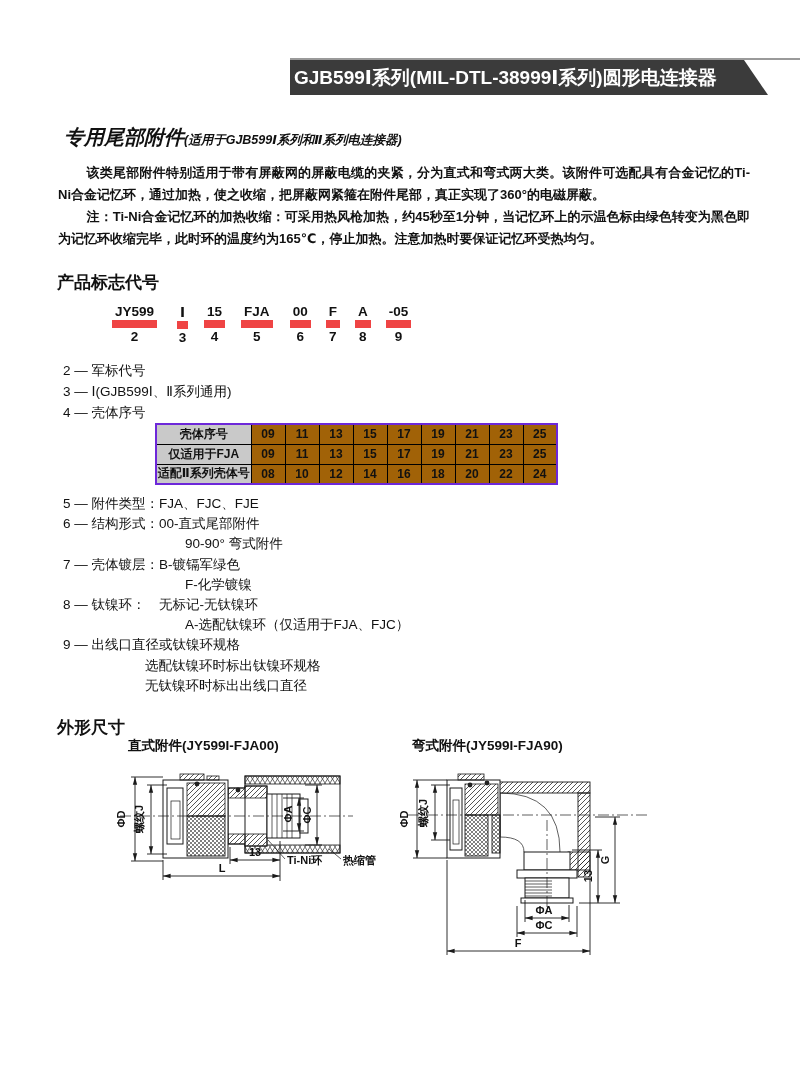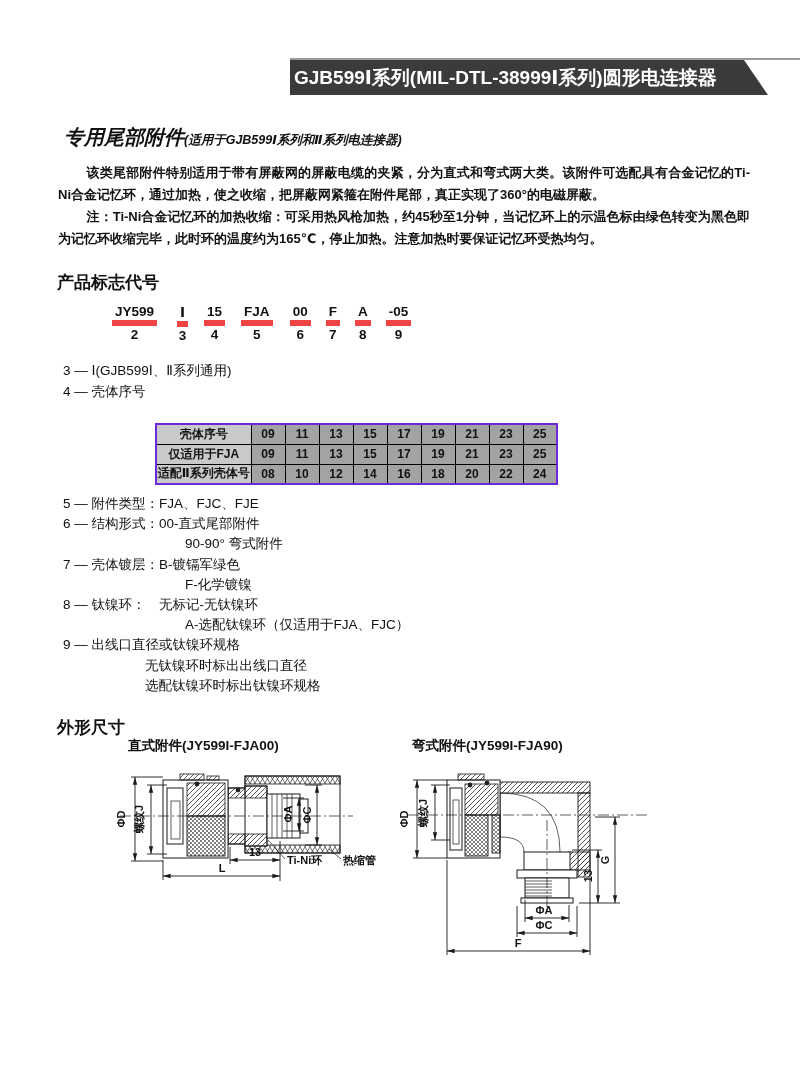--- a/index.html
+++ b/index.html
@@ -24,33 +24,33 @@
           text-indent:2.2em; text-align:justify;font-weight:bold; }
   .para1 { top:162px; }
   .para2 { top:206px; }
   
   .sec-h { position:absolute; left:57px; font-size:17px; font-weight:bold; }
   .sec-marking { top:271px; }
   .sec-outline { top:716px; }
   
   .code-row { position:absolute; left:112px; top:304px; display:flex; align-items:flex-start; }
   .code-col { display:flex; flex-direction:column; align-items:center; }
-  .code-col .code { font-size:13.5px; font-weight:bold; border-bottom:6px solid #ef4444; padding:0 3px 1px 3px; }
+  .code-col .code { font-size:13.5px; font-weight:bold; border-bottom:8px solid #ef4444; padding:0 3px 1px 3px; }
   .code-col .num  { font-size:13.5px; font-weight:bold; margin-top:1px; }
   
   .list { position:absolute; left:63px; font-size:13.5px; }
   .list-a { top:360px; line-height:21px; }
   .list-b { top:494px; line-height:20.2px; }
   .list div { white-space:pre; }
   .ind1 { padding-left:122px; }
   .ind2 { padding-left:82px; }
   
   .shell-table { position:absolute; left:155px; top:423px; border-collapse:collapse;
                  border:2px solid #6d28d9; font-size:12px; table-layout:fixed; }
-  .shell-table td { border:1px solid #000; height:20px; text-align:center; vertical-align:middle; background:#a3a3a3; }
+  .shell-table td { border:1px solid #000; height:20px; text-align:center; vertical-align:middle; background:#a16207; }
   .shell-table td.lab { width:95px; background:#c9c9c9; font-weight:bold; }
   .shell-table td.val { width:34px; font-weight:bold; }
   
   .dwg-title { position:absolute; top:737px; font-size:13.5px; font-weight:bold; }
   .dwg-title-left { left:128px; }
   .dwg-title-right { left:412px; }
   svg.dwg { position:absolute; overflow:visible; }
   .dwg-straight { left:95px; top:763px; }
   .dwg-angled { left:400px; top:760px; }
   svg .ln { stroke:#1a1a1a; stroke-width:1; fill:none; }
@@ -109,20 +109,21 @@
       <span class="code">A</span>
       <span class="num">8</span>
     </span>
     <span class="code-col">
       <span class="code">-05</span>
       <span class="num">9</span>
     </span>
   </div>
 
   <div class="list list-a">
+    <div>2 — 军标代号</div>
     <div>3 — Ⅰ(GJB599Ⅰ、Ⅱ系列通用)</div>
     <div>4 — 壳体序号</div>
   </div>
 
   <table class="shell-table">
     <tbody>
         <tr>
       <td class="lab">壳体序号</td>
       <td class="val">09</td>
       <td class="val">11</td>
@@ -163,22 +164,22 @@
 
   <div class="list list-b">
     <div>5 — 附件类型：FJA、FJC、FJE</div>
     <div>6 — 结构形式：00-直式尾部附件</div>
     <div class="ind1">90-90° 弯式附件</div>
     <div>7 — 壳体镀层：B-镀镉军绿色</div>
     <div class="ind1">F-化学镀镍</div>
     <div>8 — 钛镍环：　无标记-无钛镍环</div>
     <div class="ind1">A-选配钛镍环（仅适用于FJA、FJC）</div>
     <div>9 — 出线口直径或钛镍环规格</div>
+    <div class="ind2">选配钛镍环时标出钛镍环规格</div>
     <div class="ind2">无钛镍环时标出出线口直径</div>
-    <div class="ind2">选配钛镍环时标出钛镍环规格</div>
   </div>
 
   <div class="sec-h sec-outline">外形尺寸</div>
 
   <div class="dwg-title dwg-title-left">直式附件(JY599I-FJA00)</div>
   <div class="dwg-title dwg-title-right">弯式附件(JY599I-FJA90)</div>
 
   <svg class="dwg dwg-straight" width="300" height="128" viewBox="0 0 300 128">
     <defs>
       <pattern id="h1" width="5" height="5" patternUnits="userSpaceOnUse" patternTransform="rotate(0)">

